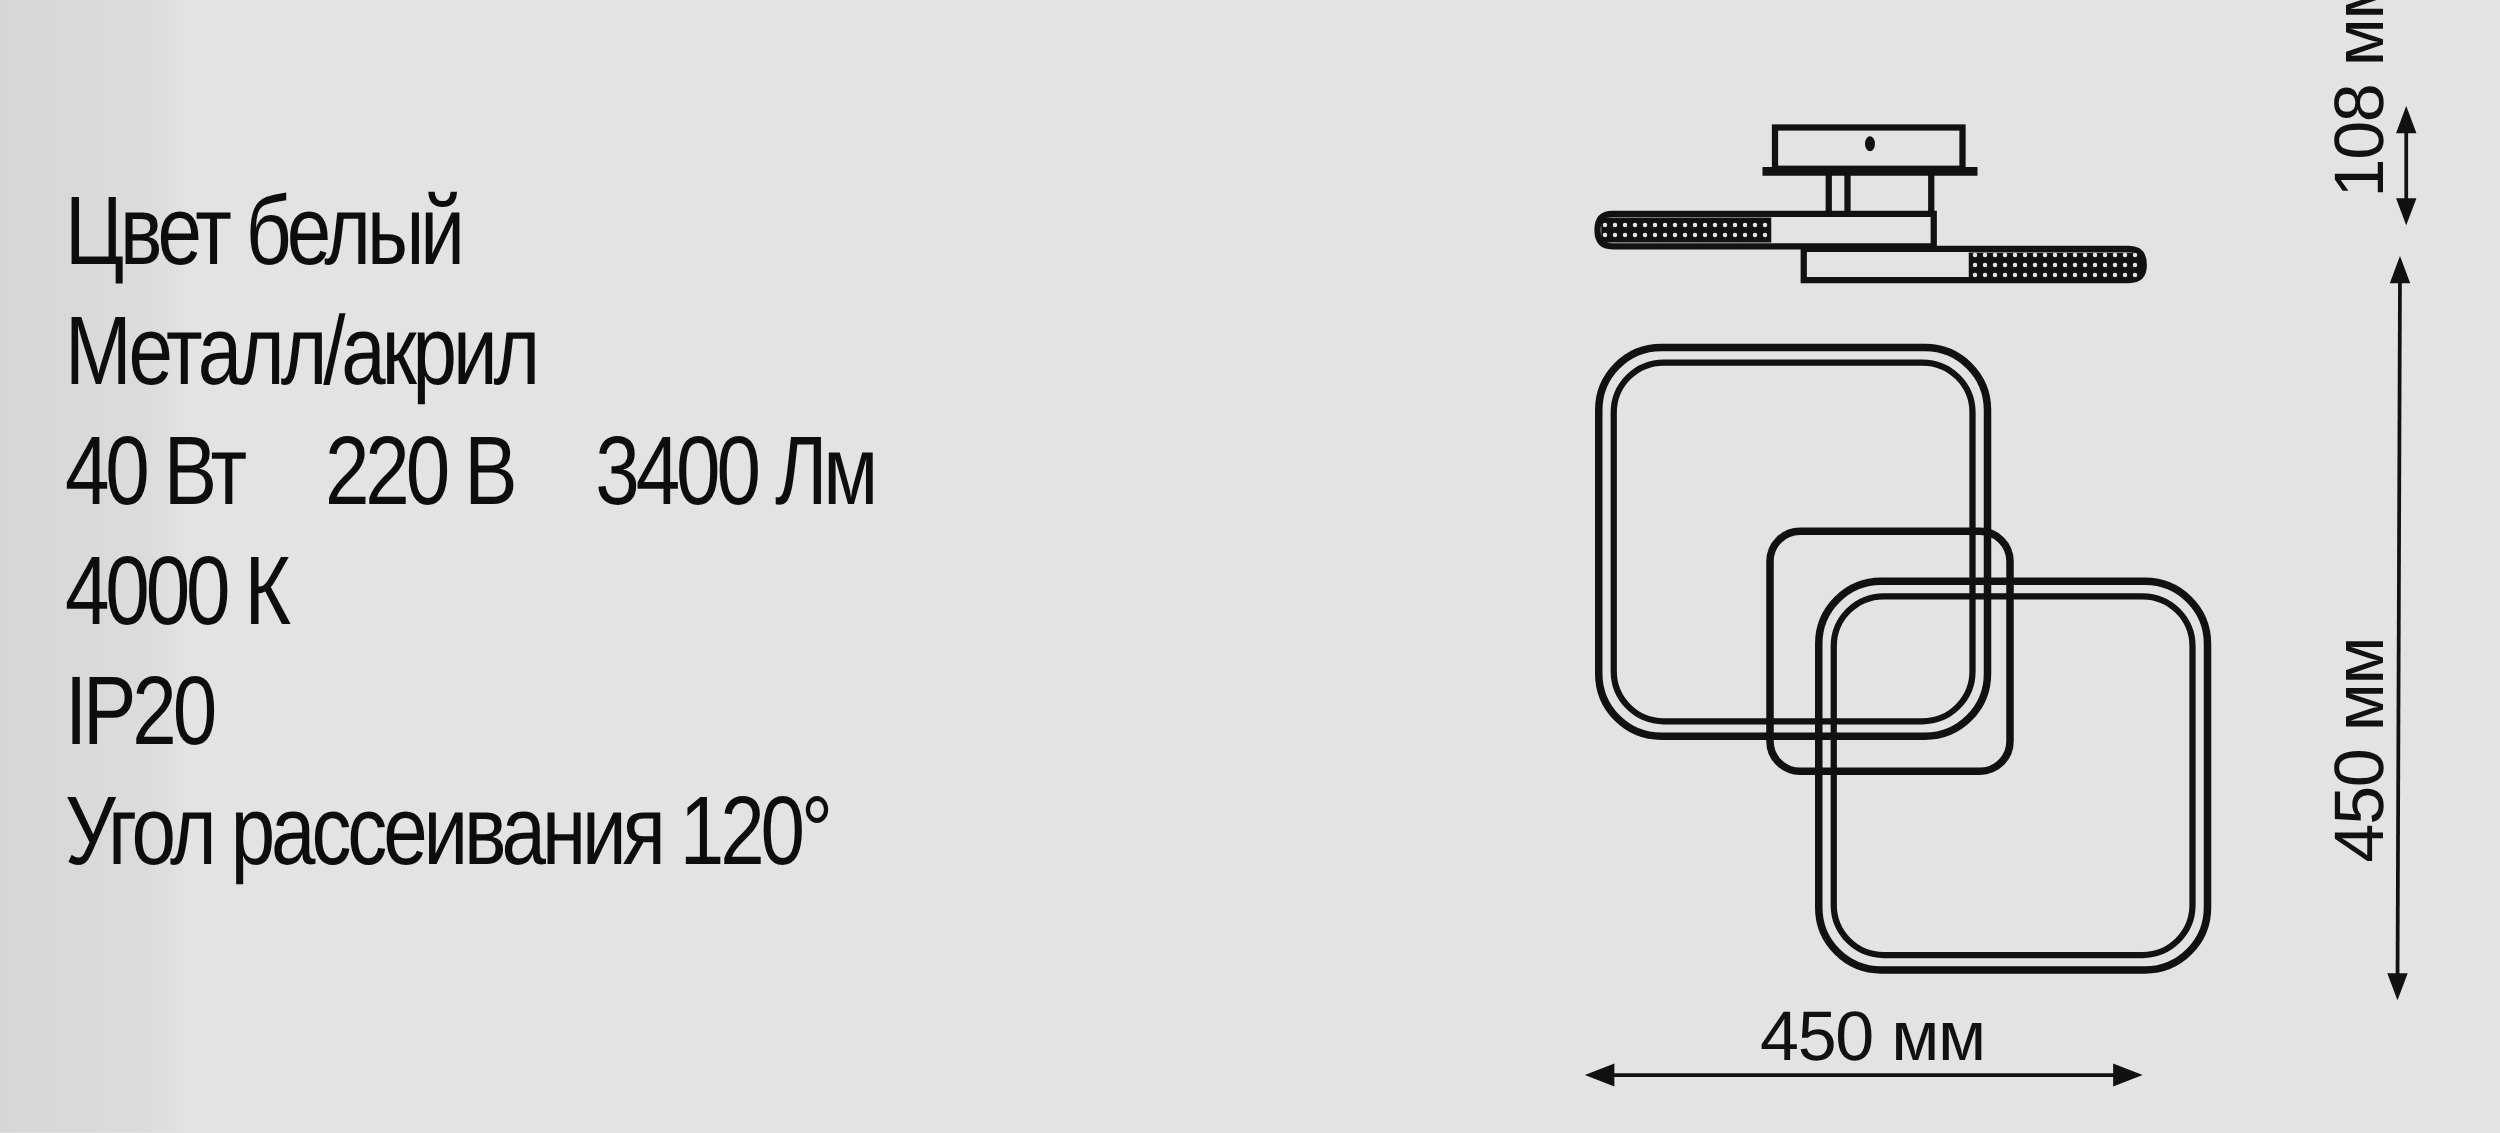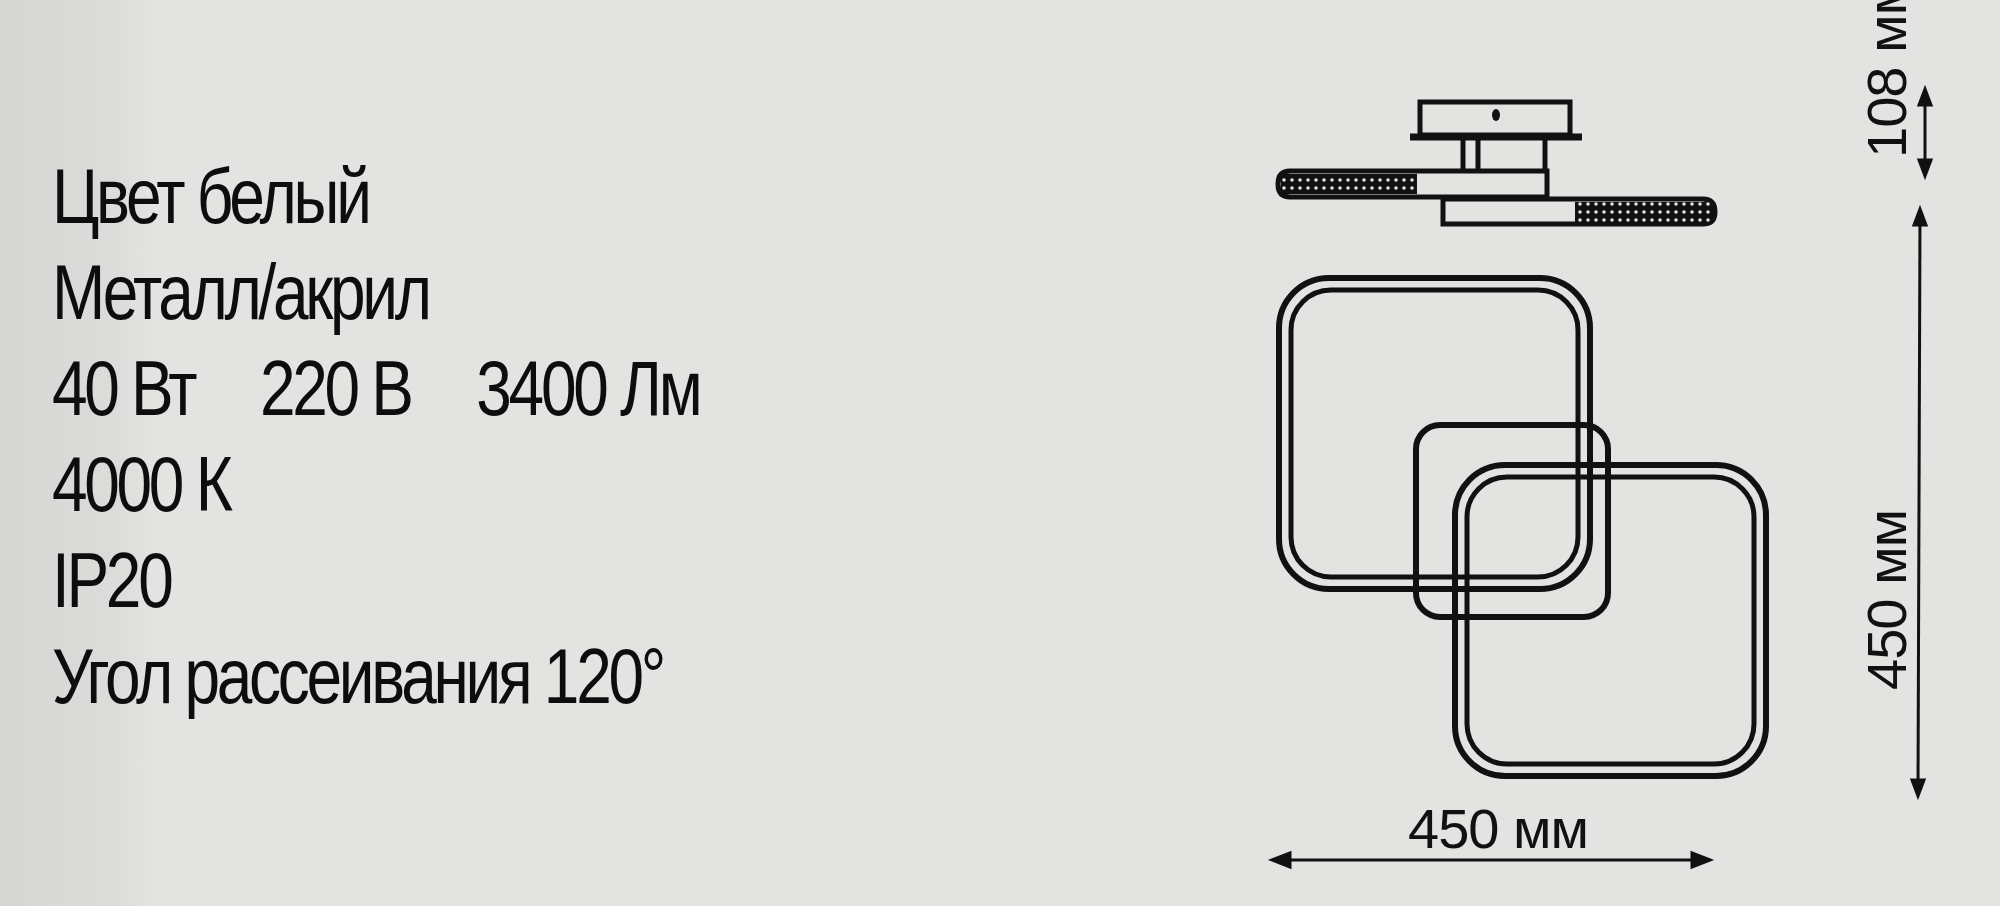--- a/index.html
+++ b/index.html
@@ -8,21 +8,21 @@
     background: #e3e3e1;
     position: relative;
     font-family: "Liberation Sans", sans-serif;
     color: #111;
   }
   .bg-left {
     position: absolute; left: 0; top: 0; width: 150px; height: 906px;
     background: linear-gradient(90deg, #d6d6d4 0%, #dcdcda 80%, #e3e3e1 100%);
   }
   .specs {
-    position: absolute; left: 52px; top: 148px;
+    position: absolute; left: 52px; top: 136px;
     display: flex; flex-direction: column;
   }
   .spec-line {
     font-family: "Liberation Sans", sans-serif;
     font-size: 78px;
     line-height: 96px;
     height: 96px;
     letter-spacing: -4px;
     transform: scaleX(0.82);
     transform-origin: left center;

